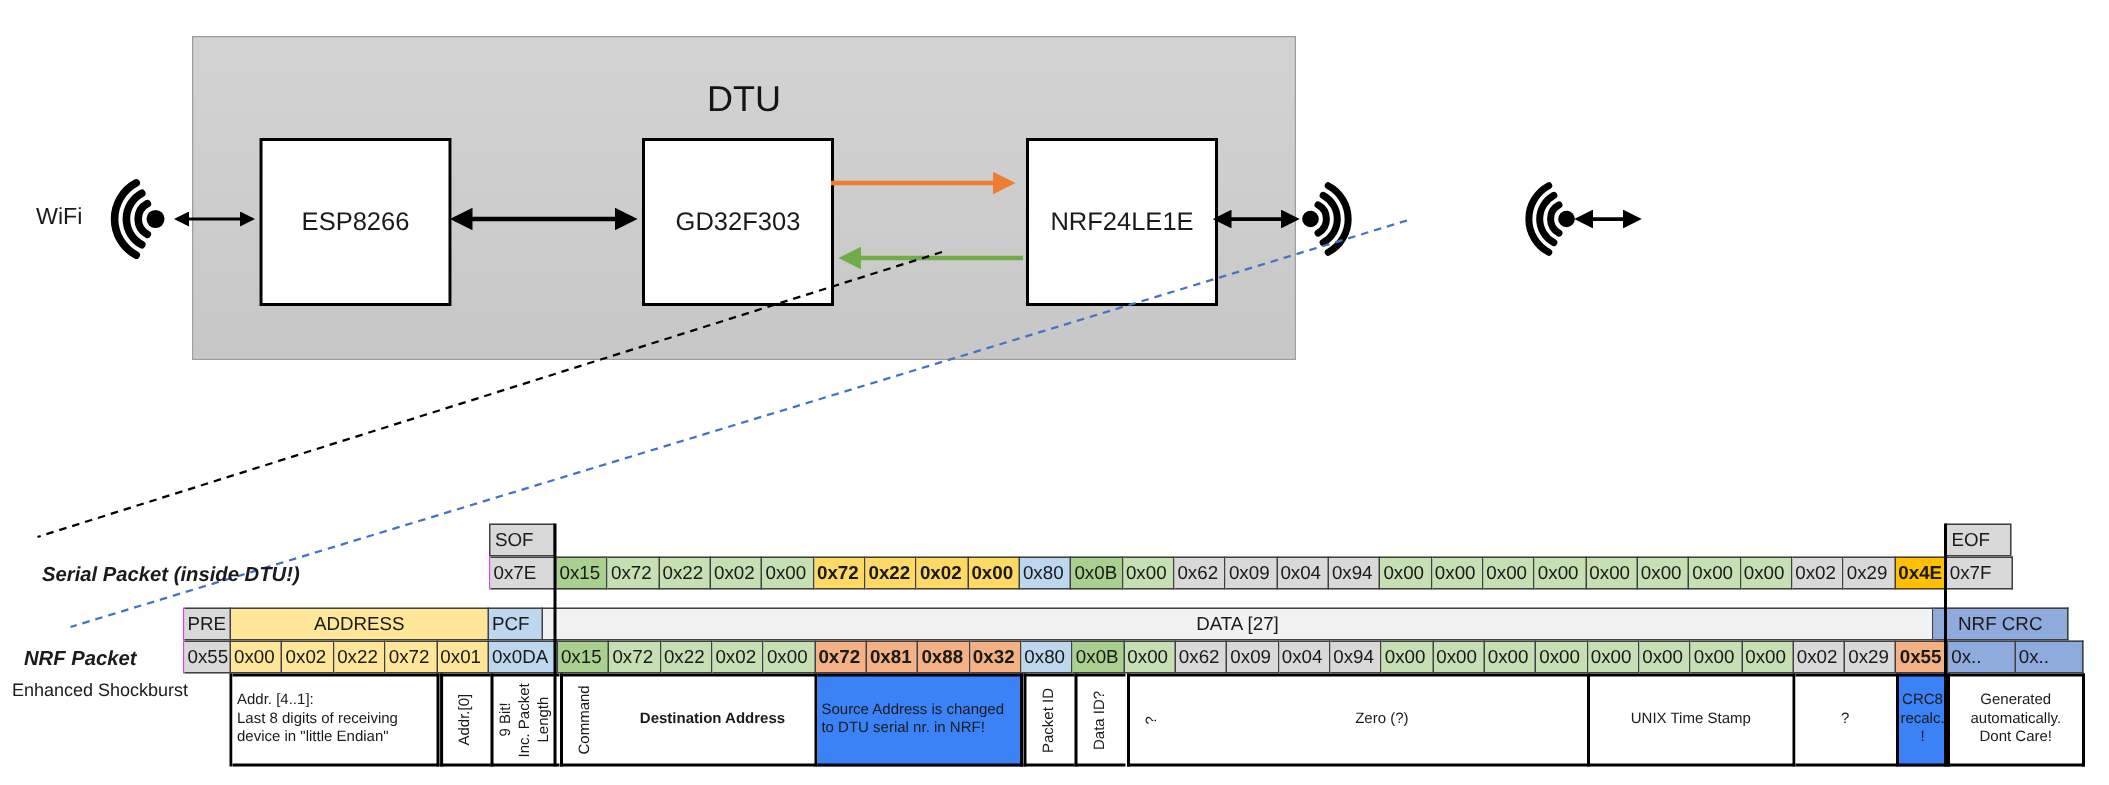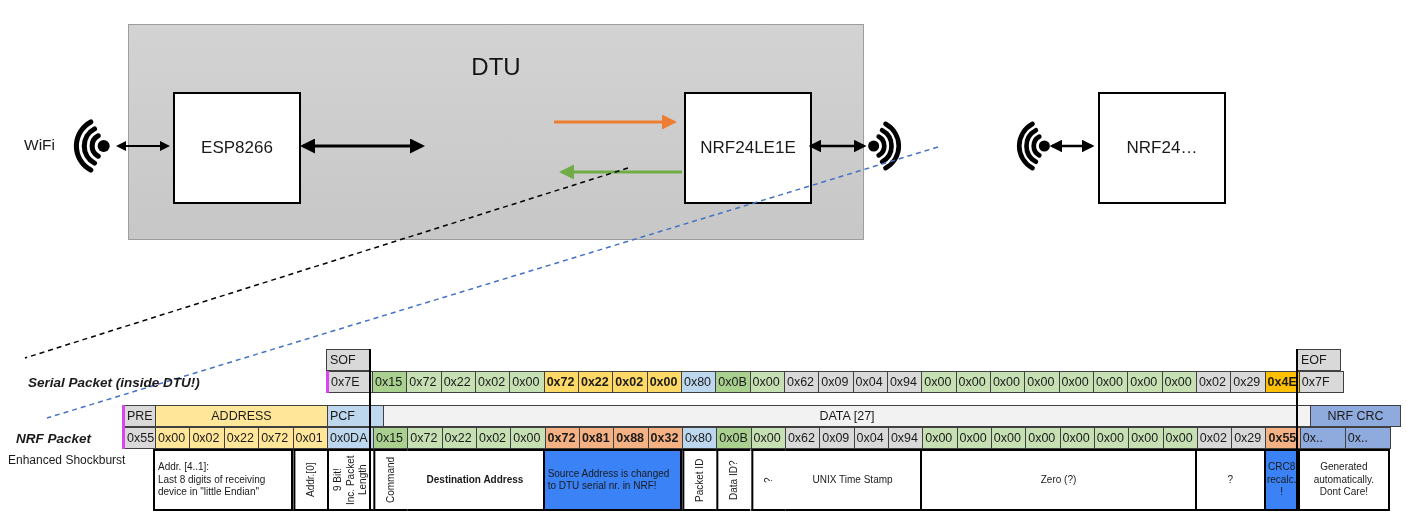--- a/index.html
+++ b/index.html
@@ -8,21 +8,21 @@
   
   .bigbox{position:absolute;background:linear-gradient(180deg,#d3d3d3,#c7c7c7);
           border:1px solid #9e9e9e;}
   .bigtitle{position:absolute;top:28px;width:100%;text-align:center;font-size:24px;color:#141414;}
   .chip{position:absolute;top:92px;width:124px;height:108px;background:#fff;border:2px solid #000;
         display:flex;align-items:center;justify-content:center;font-size:17px;}
   .wifi-label{position:absolute;left:24px;top:136px;font-size:15.5px;}
   .icon{position:absolute;}
   .overlay{position:absolute;left:0;top:0;}
   
-  .row{position:absolute;display:flex;border-left:3px solid #d946ef;}
+  .row{position:absolute;display:flex;border-left:1px solid #d946ef;}
   .cell{box-sizing:border-box;height:100%;border:1px solid #404040;border-left:none;
         display:flex;align-items:center;justify-content:flex-start;
         padding-left:2px;font-size:12.5px;overflow:hidden;}
   .bold{font-weight:700;}
   .desc-row{border-left:2px solid #000;}
   .desc-row .cell{border-width:2px;border-color:#000;border-left:none;font-size:10px;
         justify-content:center;text-align:center;padding:0 2px;white-space:pre-line;line-height:1.25;}
   .vert{writing-mode:vertical-rl;transform:rotate(180deg);font-size:10px;line-height:1.1;
         padding:2px 0 !important;justify-content:center !important;text-align:center !important;}
   .hcell{position:absolute;box-sizing:border-box;border:1px solid #404040;height:22px;
@@ -42,25 +42,25 @@
 
 <div class="canvas">
 
   <div class="bigbox" style="left:128px;top:24px;width:734px;height:214px;">
     <div class="bigtitle">DTU</div>
   </div>
 
   <div class="chip" style="left:173px;text-align:right;">
     <span>ESP8266</span>
   </div>
+  <div class="chip" style="left:428px;">
+    <span>GD32F303</span>
+  </div>
   <div class="chip" style="left:684px;">
     <span>NRF24LE1E</span>
-  </div>
-  <div class="chip" style="left:1098px;">
-    <span>NRF24…</span>
   </div>
 
   <div class="wifi-label">WiFi</div>
 
   <svg class="icon" style="left:62px;top:117px;" width="50" height="58" viewBox="0 0 54 60">
     <g fill="none" stroke="#000" stroke-width="5.5" stroke-linecap="round">
       <path d="M39.1 19 A12.5 12.5 0 0 0 39.1 41"></path>
       <path d="M35.1 11.5 A21 21 0 0 0 35.1 48.5"></path>
       <path d="M31.1 4 A29.5 29.5 0 0 0 31.1 56"></path>
     </g>
@@ -142,21 +142,21 @@
       <div class="cell gry" style="width: 34.33px;">0x29</div>
       <div class="cell org bold" style="width: 34.33px;">0x4E</div>
       <div class="cell hdr" style="width: 44px;">0x7F</div>
     </div>
 
   <div class="pkt-label" style="left:16px;top:427px;">NRF Packet</div>
   <div class="sub-label" style="left:8px;top:453px;">Enhanced Shockburst</div>
   <div class="row" style="left:122px;top:405px;height:22px;">
       <div class="cell hdr" style="width: 31px;">PRE</div>
       <div class="cell yel" style="width: 172px; justify-content: center; text-align: center; padding-left: 0px;">ADDRESS</div>
-      <div class="cell blu" style="width: 56px;">PCF</div>
+      <div class="cell blu" style="width: 36px;">PCF</div>
       <div class="cell dhdr" style="width: 927px; justify-content: center; text-align: center; padding-left: 0px;">DATA [27]</div>
       <div class="cell blu2" style="width: 90px; justify-content: center; text-align: center; padding-left: 0px;">NRF CRC</div>
     </div>
   <div class="row" style="left:122px;top:427px;height:22px;">
       <div class="cell hdr" style="width: 31px;">0x55</div>
       <div class="cell yel" style="width: 34.4px;">0x00</div>
       <div class="cell yel" style="width: 34.4px;">0x02</div>
       <div class="cell yel" style="width: 34.4px;">0x22</div>
       <div class="cell yel" style="width: 34.4px;">0x72</div>
       <div class="cell yel" style="width: 34.4px;">0x01</div>
@@ -197,22 +197,22 @@
       <div class="cell wht vert" style="width: 34.4px;">Addr.[0]</div>
       <div class="cell wht vert" style="width: 46px;">9 Bit!
 Inc. Packet
 Length</div>
       <div class="cell wht vert" style="width: 34.33px;">Command</div>
       <div class="cell wht" style="width: 137.32px; font-weight: bold;">Destination Address</div>
       <div class="cell sal2" style="width: 137.32px; justify-content: flex-start; text-align: left; padding-left: 3px;">Source Address is changed to DTU serial nr. in NRF!</div>
       <div class="cell wht vert" style="width: 34.33px;">Packet ID</div>
       <div class="cell wht vert" style="width: 34.33px;">Data ID?</div>
       <div class="cell wht vert" style="width: 34.33px;">?</div>
+      <div class="cell wht" style="width: 274.64px;">Zero (?)</div>
       <div class="cell wht" style="width: 137.32px;">UNIX Time Stamp</div>
-      <div class="cell wht" style="width: 274.64px;">Zero (?)</div>
       <div class="cell wht" style="width: 68.66px;">?</div>
       <div class="cell sal2" style="width: 34.33px;">CRC8 recalc. !</div>
       <div class="cell wht" style="width: 90px;">Generated automatically. Dont Care!</div>
     </div>
 
   <div class="vline" style="left:368.5px;top:349px;height:162px;"></div>
   <div class="vline" style="left:1295.5px;top:349px;height:162px;"></div>
 
 </div>
 

